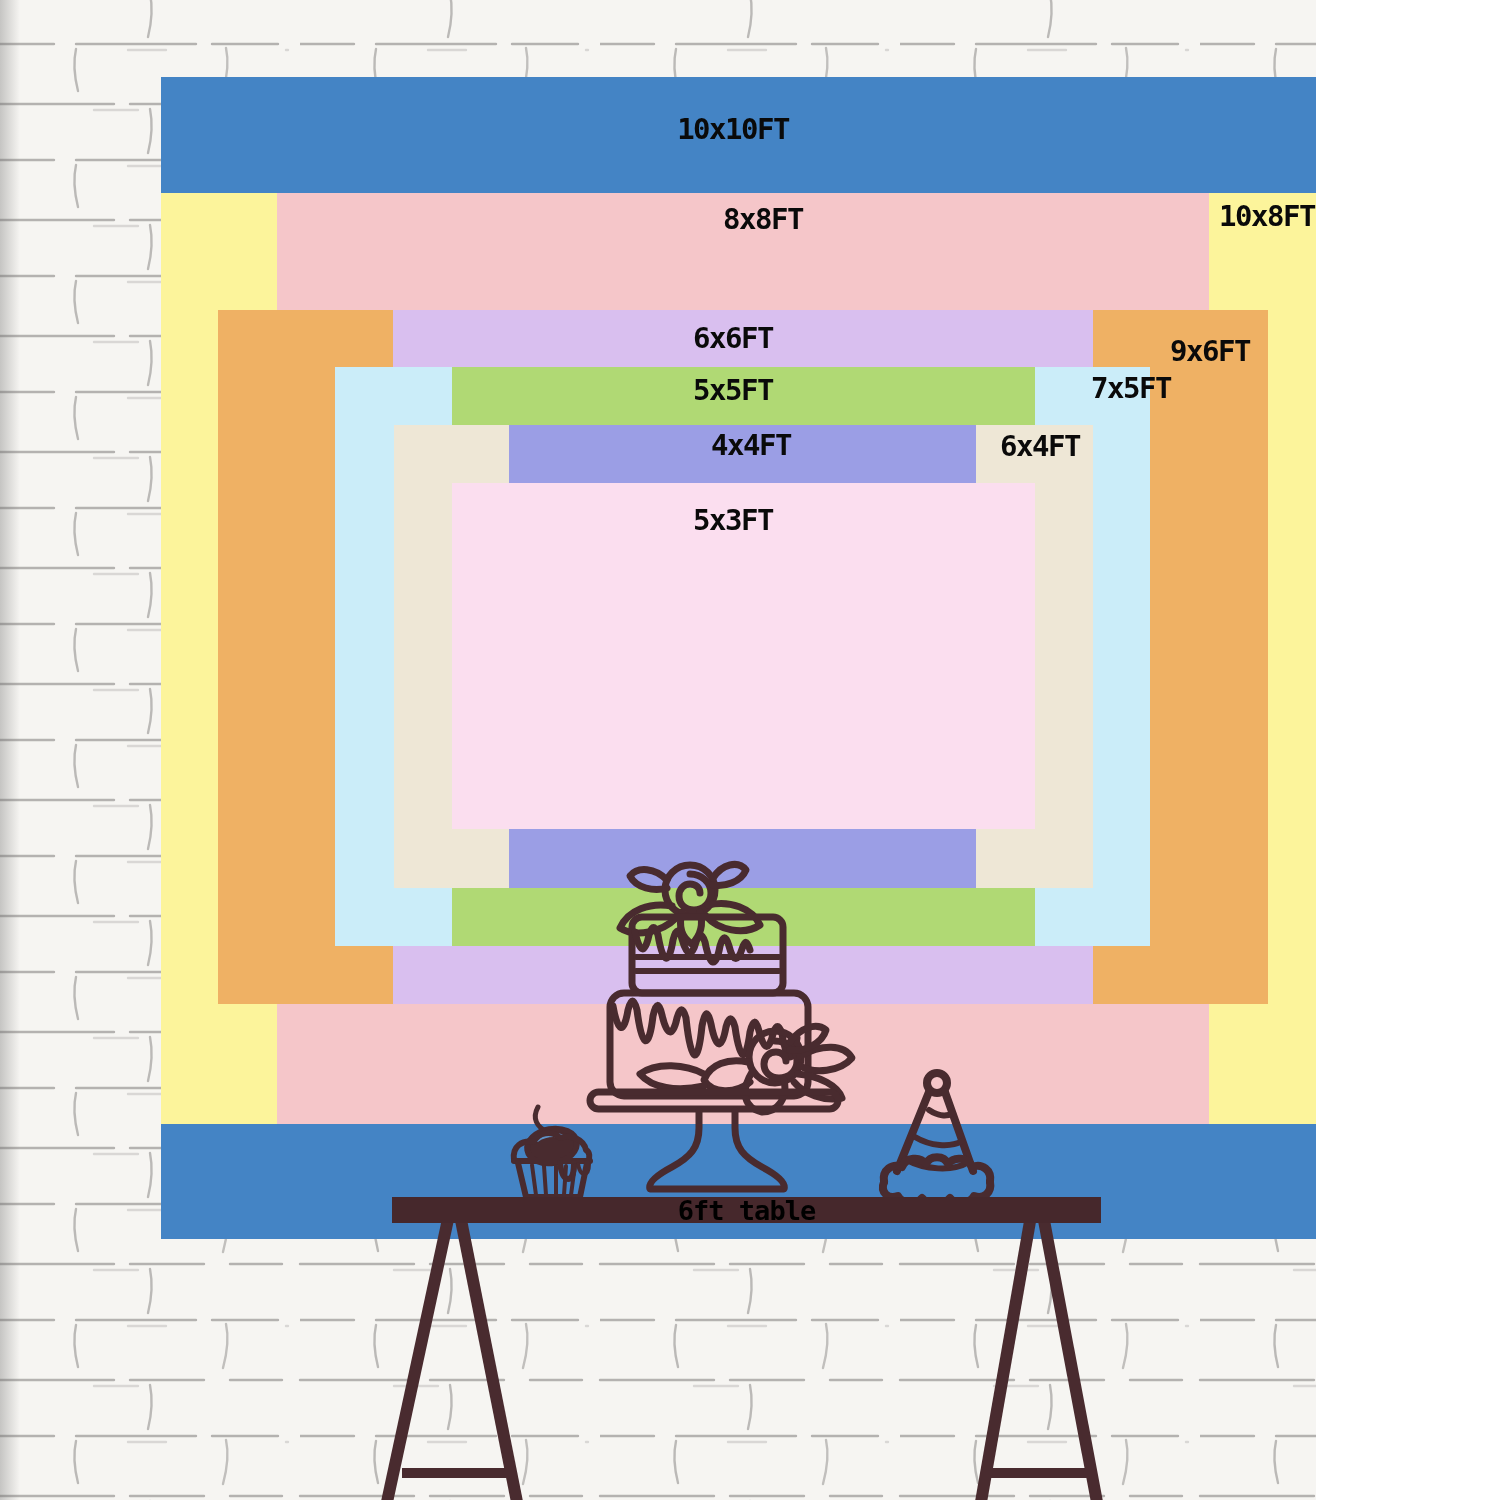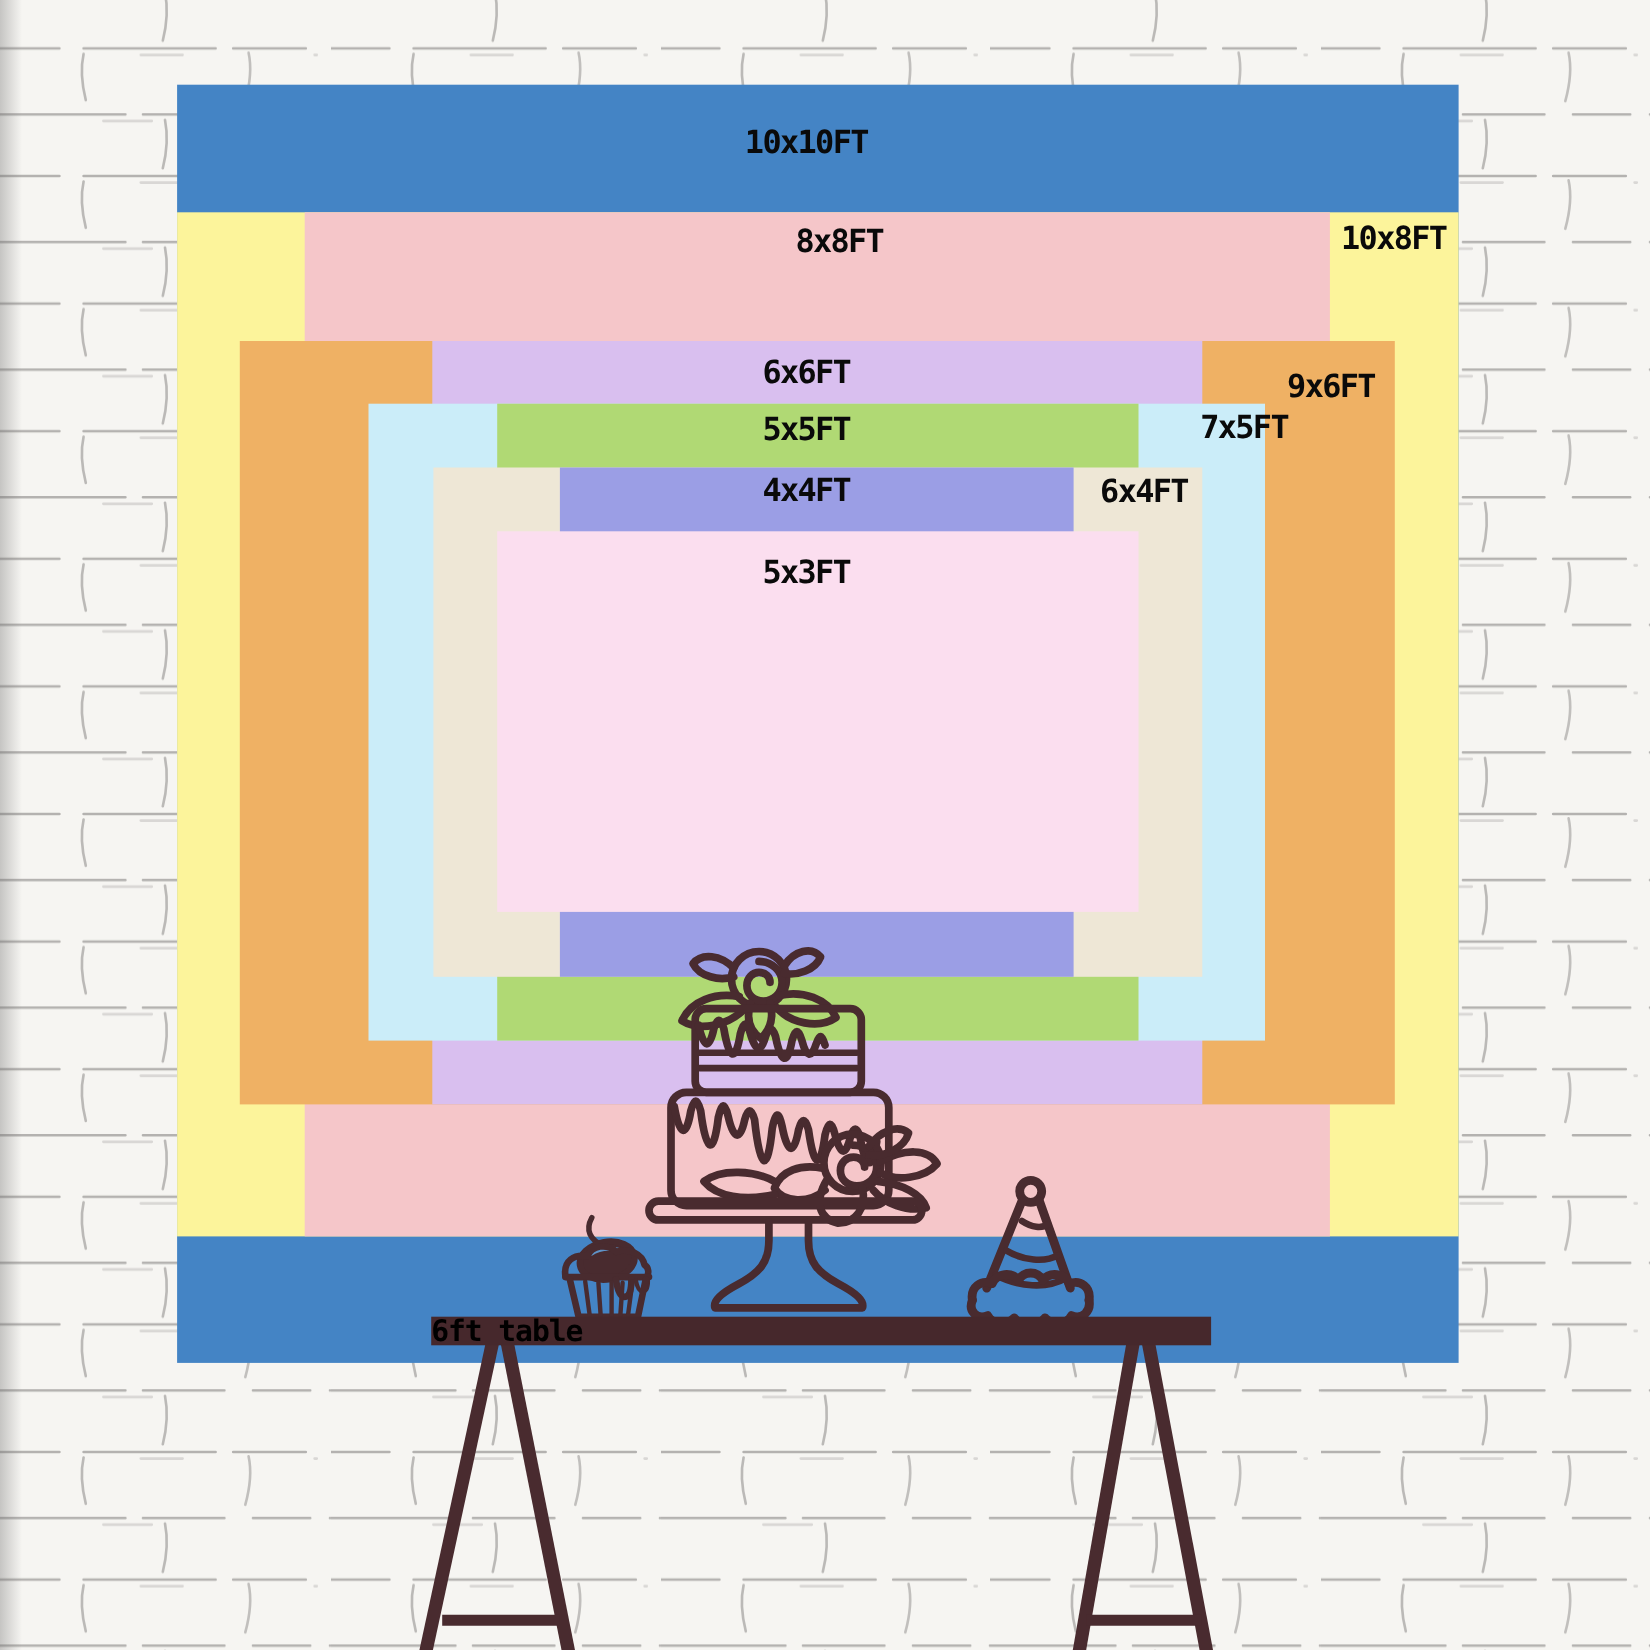--- a/index.html
+++ b/index.html
@@ -1,34 +1,34 @@
 <!DOCTYPE html>
 <html style="--wall-bg: #f6f5f2; --mortar: #8b8987; --outline: #492b2f; --table: #46282c; --label-text: #0a0a0a;"><head>
 <meta charset="utf-8">
 <title>Backdrop Size Chart</title>
 <style>
   html,body{margin:0;padding:0;background:#ffffff;}
   .scene{
-    position:relative;width:1500px;height:1500px;overflow:hidden;
+    position:relative;width:1316px;height:1500px;overflow:hidden;
     font-family:"DejaVu Sans Mono","DejaVu Sans",monospace;
   }
   .wall{position:absolute;left:0;top:0;color:var(--mortar,#8b8987);}
   .layer{position:absolute;left:0;top:0;width:100%;height:100%;}
   .size-rect{position:absolute;}
   .size-label{
     position:absolute;transform:translate(-50%,-50%);
     font-size:29px;font-weight:700;letter-spacing:-1.5px;
     color:var(--label-text,#0a0a0a);white-space:nowrap;
   }
   .lineart{position:absolute;left:0;top:0;color:var(--outline,#492b2f);pointer-events:none;}
   .lineart path,.lineart circle,.lineart rect,.lineart line{vector-effect:none;}
   .tabletop{
     position:absolute;left:392px;top:1197px;width:709px;height:26px;
     background:var(--table,#46282c);
-    display:flex;align-items:center;justify-content:flex-start;
+    display:flex;align-items:center;justify-content:center;
   }
   .tabletop span{
     font-size:27px;font-weight:700;color:#000;letter-spacing:-1px;line-height:1;
   }
 </style>
 </head>
 <body>
 
 <div class="scene">
 
@@ -70,21 +70,21 @@
 
   <div id="labels" class="layer">
       <div class="size-label" style="left: 733px; top: 129px;">10x10FT</div>
       <div class="size-label" style="left: 1267px; top: 216px;">10x8FT</div>
       <div class="size-label" style="left: 733px; top: 219px; margin-left: 30px;">8x8FT</div>
       <div class="size-label" style="left: 1210px; top: 335px; margin-top: 16px;">9x6FT</div>
       <div class="size-label" style="left: 733px; top: 338px;">6x6FT</div>
       <div class="size-label" style="left: 1099px; top: 388px; margin-left: 32px;">7x5FT</div>
       <div class="size-label" style="left: 733px; top: 390px;">5x5FT</div>
       <div class="size-label" style="left: 1040px; top: 446px;">6x4FT</div>
-      <div class="size-label" style="left: 733px; top: 445px;">4x4FT</div>
+      <div class="size-label" style="left: 751px; top: 445px;">4x4FT</div>
       <div class="size-label" style="left: 733px; top: 520px;">5x3FT</div>
     </div>
 
   <svg class="lineart" width="1500" height="1500" viewBox="0 0 1500 1500">
     <g fill="none" stroke="currentColor" stroke-width="12" stroke-linecap="butt">
       <path d="M450 1210 L387 1502"></path>
       <path d="M459 1210 L517 1502"></path>
       <path d="M402 1473 L509 1473" stroke-width="10"></path>
     </g>
     <g fill="none" stroke="currentColor" stroke-width="12" stroke-linecap="butt">

